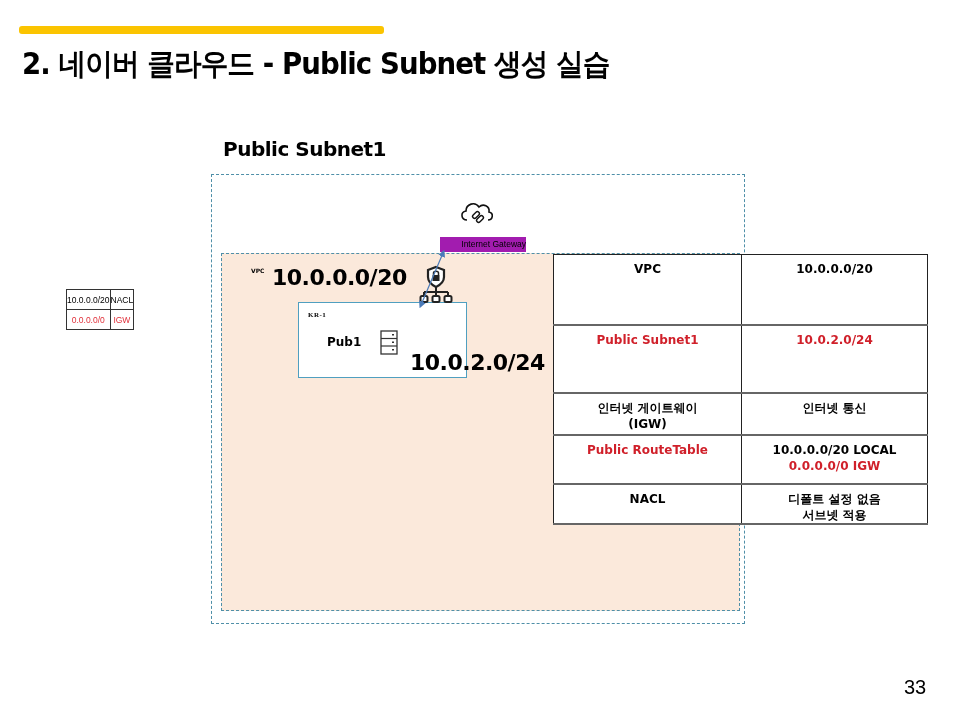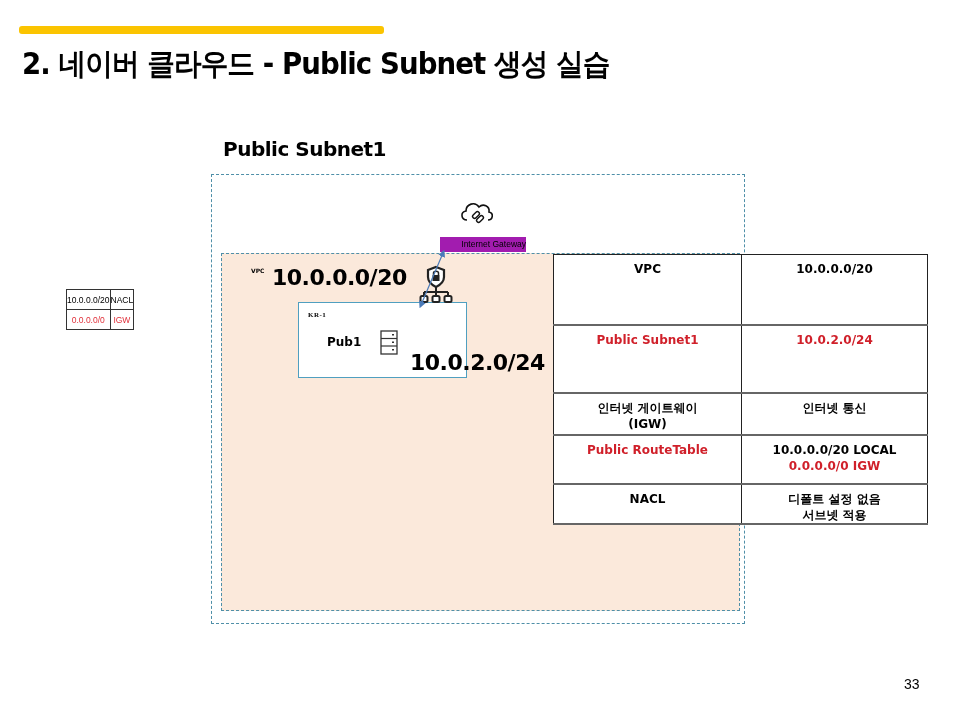--- a/index.html
+++ b/index.html
@@ -39,21 +39,21 @@
     .info-table td { border: 1px solid #222; text-align: center; vertical-align: top; padding-top: 6px; line-height: 16px; }
     .info-table td.k { width: 188px; }
     .info-table tr.r-vpc td { height: 70px; }
     .info-table tr.r-sub td { height: 68px; }
     .info-table tr.r-igw td { height: 42px; }
     .info-table tr.r-rt td { height: 49px; }
     .info-table tr.r-nacl td { height: 32px; }
     .info-table .red { color: #d0202a; }
     .info-table tr { border-bottom: 2px solid #666; }
 
-    .page-number { position: absolute; left: 904px; top: 676px; font-size: 14px; font-family: "Liberation Sans", sans-serif; }
+    .page-number { position: absolute; left: 904px; top: 676px; font-size: 20px; font-family: "Liberation Sans", sans-serif; }
   </style>
 </head>
 <body>
 
 <div class="accent-bar"></div>
 <div class="slide-title">2. 네이버 클라우드 - Public Subnet 생성 실습</div>
 
 <div class="subnet-heading">Public Subnet1</div>
 
 <div class="outer-box"></div>

